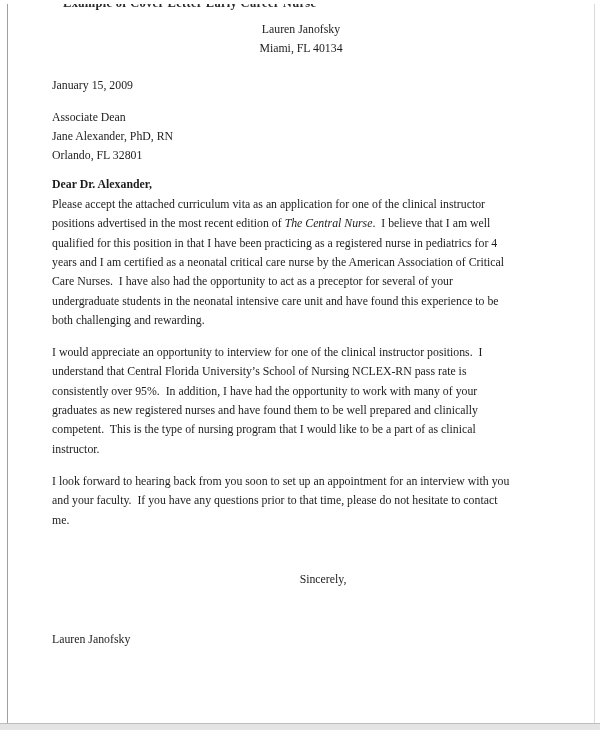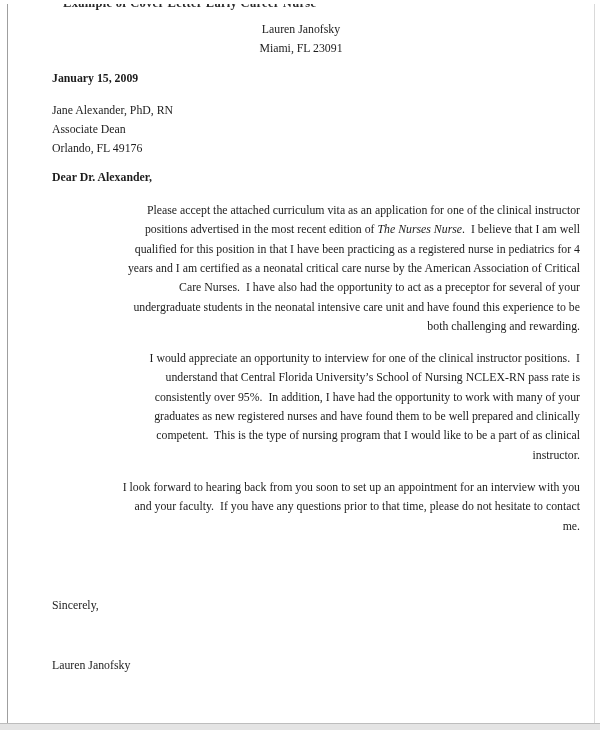--- a/index.html
+++ b/index.html
@@ -38,32 +38,32 @@
     color: #2a2a2a;
     letter-spacing: 0.3px;
     white-space: nowrap;
   }
 
   .sender {
     margin-top: 16px;
     text-align: center;
   }
 
-  .date { margin-top: 10px; padding-left: 44px; font-weight: bold; }
+  .date { margin-top: 17px; padding-left: 44px; }
 
   .recipient { margin-top: 13px; padding-left: 44px; }
 
   .salutation { margin-top: 9px; padding-left: 44px; font-weight: bold; }
 
-  .letter-body { margin-top: 14px; padding-left: 44px; padding-right: 14px; text-align: right; }
+  .letter-body { margin-top: 1px; padding-left: 44px; padding-right: 14px; }
   .letter-body .para { white-space: pre-wrap; }
   .letter-body .para + .para { margin-top: 13px; }
   .letter-body em { font-style: italic; }
 
-  .closing { margin-top: 60px; padding-left: 44px; }
+  .closing { margin-top: 40px; padding-left: 44px; text-align: center; }
 
   .signature { margin-top: 41px; padding-left: 44px; }
 
   .bottom-strip {
     position: absolute;
     left: 0;
     bottom: 0;
     width: 600px;
     height: 7px;
     background: #e4e4e4;
@@ -73,36 +73,36 @@
 </head>
 <body>
 
 <div class="canvas">
   <div class="page">
 
     <div class="cropped-caption">Example of Cover Letter Early Career Nurse</div>
 
     <div class="sender">
       <div>Lauren Janofsky</div>
-      <div>Miami, FL 23091</div>
+      <div>Miami, FL 40134</div>
     </div>
 
     <div class="date">January 15, 2009</div>
 
     <div class="recipient">
+      <div>Associate Dean</div>
       <div>Jane Alexander, PhD, RN</div>
-      <div>Associate Dean</div>
-      <div>Orlando, FL 49176</div>
+      <div>Orlando, FL 32801</div>
     </div>
 
     <div class="salutation">Dear Dr. Alexander,</div>
 
     <div class="letter-body">
         <div class="para"><span>Please accept the attached curriculum vita as an application for one of the clinical instructor
-positions advertised in the most recent edition of </span><em>The Nurses Nurse</em><span>.  I believe that I am well
+positions advertised in the most recent edition of </span><em>The Central Nurse</em><span>.  I believe that I am well
 qualified for this position in that I have been practicing as a registered nurse in pediatrics for 4
 years and I am certified as a neonatal critical care nurse by the American Association of Critical
 Care Nurses.  I have also had the opportunity to act as a preceptor for several of your
 undergraduate students in the neonatal intensive care unit and have found this experience to be
 both challenging and rewarding.</span></div>
         <div class="para"><span>I would appreciate an opportunity to interview for one of the clinical instructor positions.  I
 understand that Central Florida University’s School of Nursing NCLEX-RN pass rate is
 consistently over 95%.  In addition, I have had the opportunity to work with many of your
 graduates as new registered nurses and have found them to be well prepared and clinically
 competent.  This is the type of nursing program that I would like to be a part of as clinical

